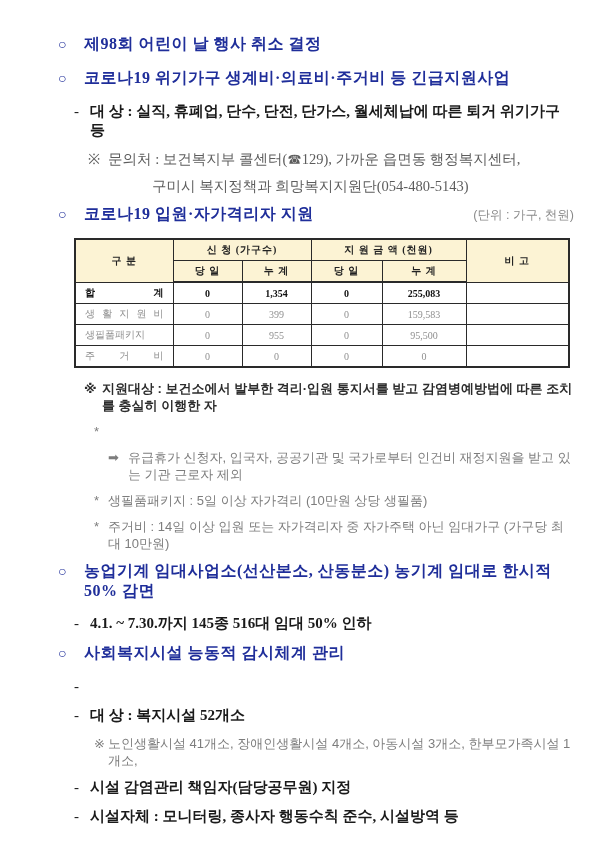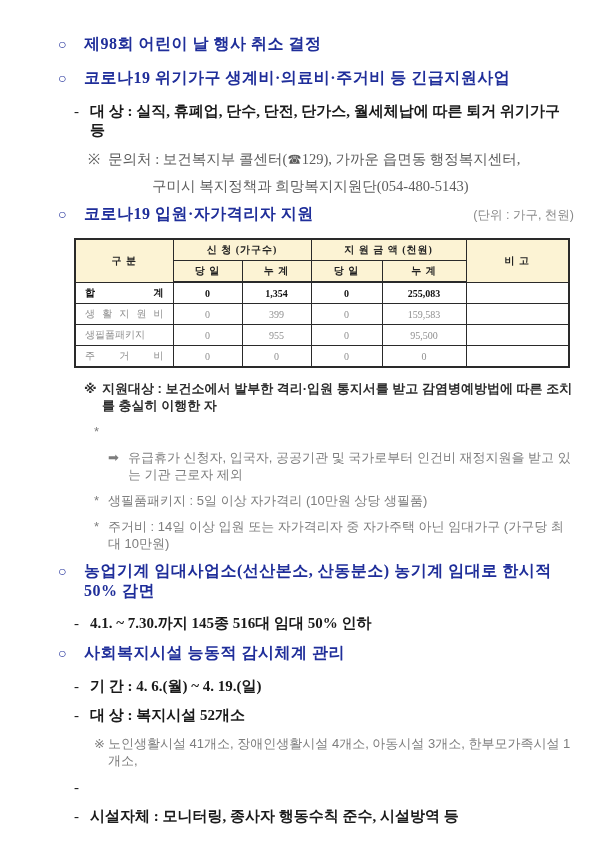--- a/index.html
+++ b/index.html
@@ -204,31 +204,31 @@
     <span class="m">-</span>
     <span>4.1. ~ 7.30.까지 145종 516대 임대 50% 인하</span>
   </p>
 
   <p class="h">
     <span class="m">○</span>
     <span class="t">사회복지시설 능동적 감시체계 관리</span>
   </p>
   <p class="sub">
     <span class="m">-</span>
-    <span>기 간 : 4. 6.(월) ~ 4. 19.(일)</span>
   </p>
   <p class="sub">
     <span class="m">-</span>
     <span>대 상 : 복지시설 52개소</span>
   </p>
   <p class="g">
     <span class="m">※</span>
     <span>노인생활시설 41개소, 장애인생활시설 4개소, 아동시설 3개소, 한부모가족시설 1개소,</span>
   </p>
   <p class="sub">
     <span class="m">-</span>
+    <span>시설 감염관리 책임자(담당공무원) 지정</span>
   </p>
   <p class="sub">
     <span class="m">-</span>
     <span>시설자체 : 모니터링, 종사자 행동수칙 준수, 시설방역 등</span>
   </p>
 
 </div>
 
 </body></html>

